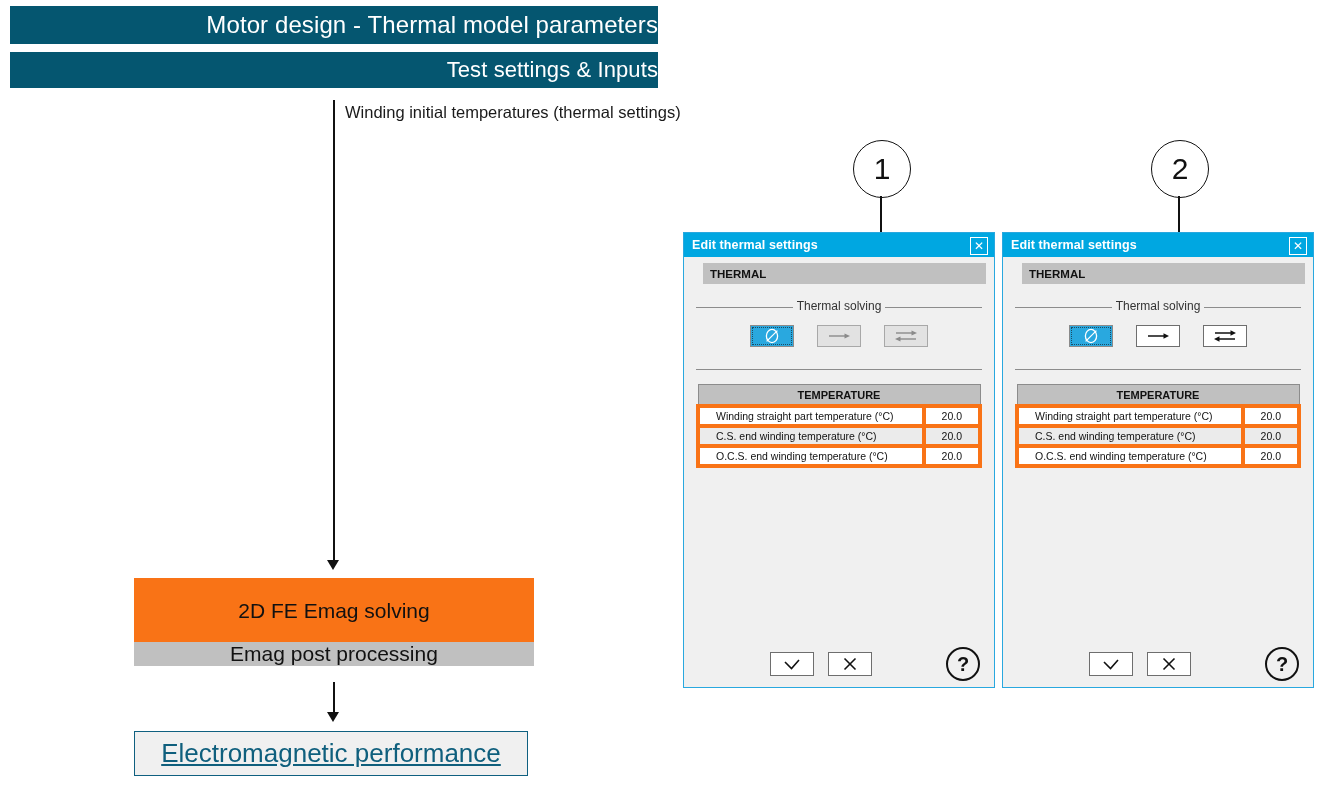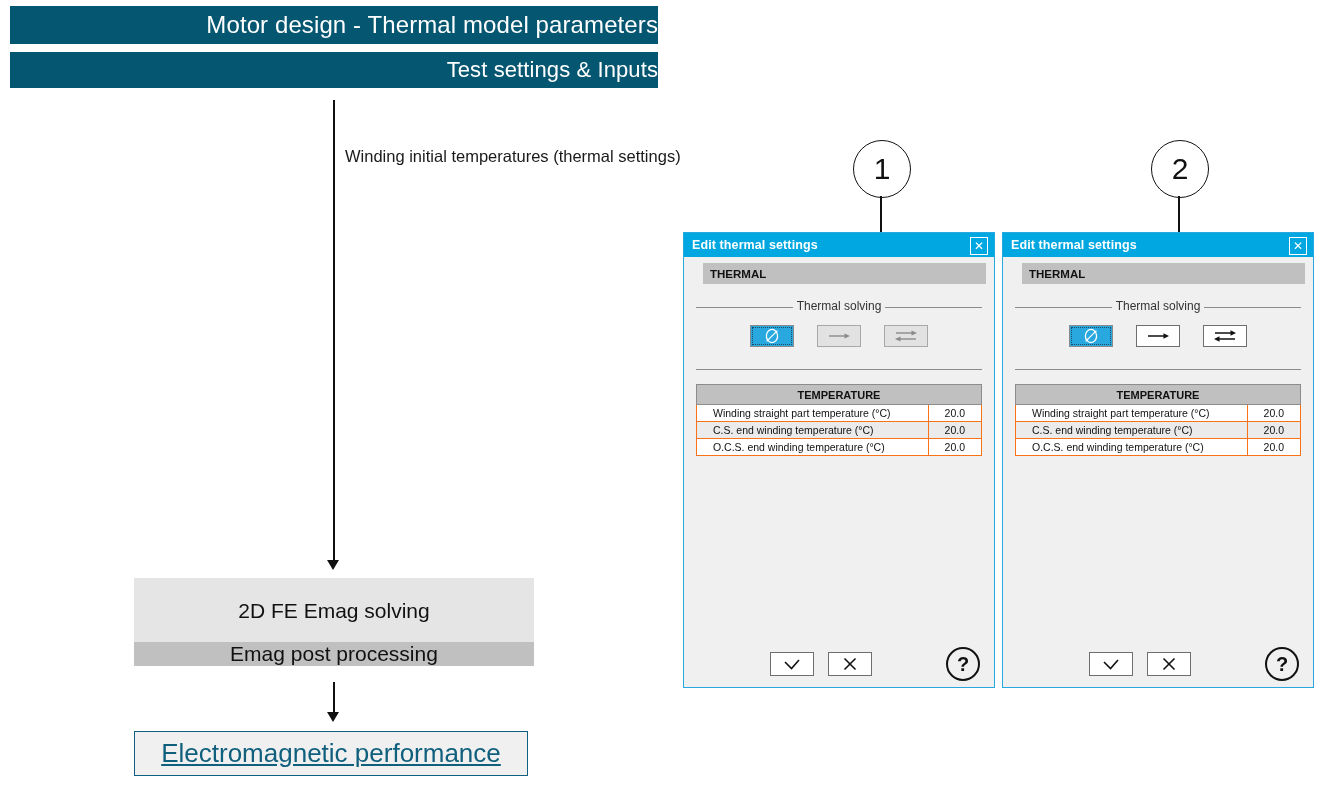--- a/index.html
+++ b/index.html
@@ -28,21 +28,21 @@
   }
   .annot-text{
     position:absolute;font-size:16.5px;color:#1a1a1a;white-space:nowrap;
   }
 
   .flowbox{
     position:absolute;left:134px;width:400px;
     display:flex;flex-direction:column;align-items:center;justify-content:center;
     text-align:center;color:#111111;
   }
-  #box-emag-solving{top:578px;height:64px;background:#e5e5e5;font-size:21px;line-height:25px;}
+  #box-emag-solving{top:578px;height:64px;background:#f97316;font-size:21px;line-height:25px;}
   #box-emag-post{top:642px;height:24px;background:#c0c0c0;font-size:21px;}
   #box-performance{
     position:absolute;left:134px;top:731px;width:392px;height:43px;
     background:#f0f0f0;border:1.6px solid #0f6080;
     display:flex;align-items:center;justify-content:center;
     color:#0f5f7d;font-size:26px;text-decoration:underline;
   }
 
   
   .callout-circle{
@@ -115,21 +115,21 @@
 
   .temp-table{
     margin:14px 12px 0 12px;border:1.2px solid #8c8c8c;
     border-collapse:collapse;width:calc(100% - 24px);
   }
   .temp-table th{
     background:#c0c0c0;font-size:11px;font-weight:bold;color:#111;
     height:17px;text-align:center;border-bottom:1.2px solid #8c8c8c;
   }
   .temp-table td{
-    font-size:10.5px;height:16px;padding:0 16px;border:1px solid #f97316;
+    font-size:10.5px;height:16px;padding:0 16px;border:4px solid #f97316;
     color:#111;white-space:nowrap;
   }
   .temp-table td.label{width:212px;}
   .temp-table tr.odd td{background:#ffffff;}
   .temp-table tr.even td{background:#ebebeb;}
 
   .dlg-footer{
     position:absolute;left:0;right:0;bottom:8px;height:30px;
     display:flex;align-items:center;
   }
@@ -151,21 +151,21 @@
   <span>Motor design - Thermal model parameters</span>
 </div>
 
 <div class="tealbar" id="title-bar-sub">
   <span>Test settings &amp; Inputs</span>
 </div>
 
 <div class="vline" style="left:333px;top:100px;height:462px;"></div>
 <div class="arrowhead" style="left:327px;top:560px;"></div>
 
-<div class="annot-text" style="left:345px;top:103px;margin-top:44px;">Winding initial temperatures (thermal settings)</div>
+<div class="annot-text" style="left:345px;top:103px;">Winding initial temperatures (thermal settings)</div>
 
 <div class="flowbox" id="box-emag-solving">
   <div>2D FE Emag solving</div>
 </div>
 
 <div class="flowbox" id="box-emag-post">
   <div>Emag post processing</div>
 </div>
 
 <div class="vline" style="left:333px;top:682px;height:32px;"></div>

